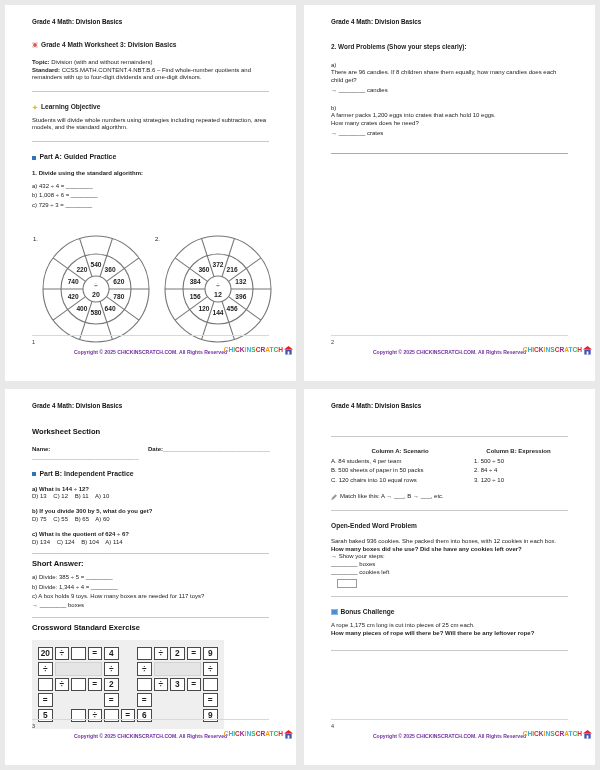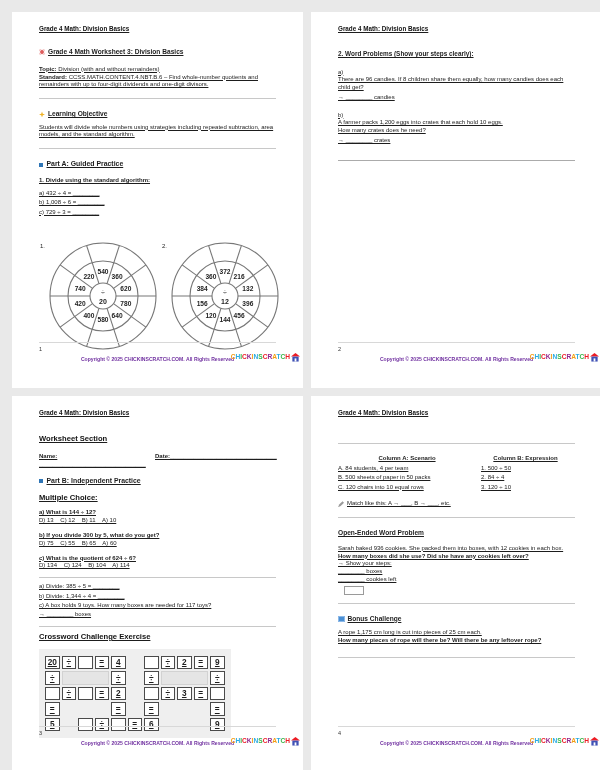--- a/index.html
+++ b/index.html
@@ -1,18 +1,18 @@
 <!DOCTYPE html>
 <html><head>
 <meta charset="utf-8">
 <style>
   html,body{margin:0;padding:0;}
   body{background:#e9e9e9;font-family:"Liberation Sans",sans-serif;color:#1d1d1d;}
-  .board{width:600px;height:770px;box-sizing:border-box;padding:12px;display:grid;
-         grid-template-columns:291px 291px;grid-template-rows:376px 376px;gap:8px;text-decoration:underline;}
+  .board{width:600px;height:770px;box-sizing:border-box;padding:5px;display:grid;
+         grid-template-columns:291px 291px;grid-template-rows:376px 376px;gap:8px;}
   .sheet{background:#ffffff;position:relative;overflow:hidden;box-sizing:border-box;
          padding:13px 27px 0 27px;font-size:6px;line-height:1.3;}
   .doc-header{font-size:6.3px;font-weight:bold;color:#111;}
   .bold{font-weight:bold;}
   .rule{border:none;border-top:1px solid #c8c8c8;margin:9px 0 0 0;}
   .rule-dark{border-top:1px solid #ababab;}
   .sec-title{font-size:7.6px;font-weight:bold;margin-top:12px;color:#111;}
   .sub-title{font-size:6.6px;font-weight:bold;margin-top:11px;}
   .part-head{font-size:6.9px;font-weight:bold;margin-top:11px;display:flex;align-items:center;}
   .line{margin-top:1.5px;}
@@ -197,44 +197,44 @@
     <div class="doc-header">Grade 4 Math: Division Basics</div>
     <div class="sec-title" style="margin-top:17px;">Worksheet Section</div>
     <div class="namedate bold">
       <span class="nd-name">Name: ________________________________</span>
       <span>Date:________________________________</span>
     </div>
     <div class="part-head" style="margin-top:8px;">
       <span class="icon icon-bullet"></span>
       <span>Part B: Independent Practice</span>
     </div>
-    <div class="sec-title" style="margin-top:7px;">Multiple Choice:</div>
     <div>
         <div class="mc-block">
           <div class="mc-q">a) What is 144 ÷ 12?</div>
           <div class="mc-opts pre">D) 13    C) 12    B) 11    A) 10</div>
         </div>
         <div class="mc-block">
           <div class="mc-q">b) If you divide 300 by 5, what do you get?</div>
           <div class="mc-opts pre">D) 75    C) 55    B) 65    A) 60</div>
         </div>
         <div class="mc-block">
           <div class="mc-q">c) What is the quotient of 624 ÷ 6?</div>
           <div class="mc-opts pre">D) 134    C) 124    B) 104    A) 114</div>
         </div>
       </div>
     <hr class="rule" style="margin-top:7px;">
+    <div class="sec-title" style="margin-top:5px;">Short Answer:</div>
     <div style="margin-top:5px;">
         <div class="line">a) Divide: 385 ÷ 5 = ________</div>
         <div class="line">b) Divide: 1,344 ÷ 4 = ________</div>
         <div class="line">c) A box holds 9 toys. How many boxes are needed for 117 toys?</div>
         <div class="line">→ ________ boxes</div>
       </div>
     <hr class="rule" style="margin-top:7px;">
-    <div class="sec-title" style="margin-top:5px;">Crossword Challenge Exercise</div>
+    <div class="sec-title" style="margin-top:5px;">Crossword Standard Exercise</div>
     <div class="cw">
         <div class="c">20</div>
         <div class="c">÷</div>
         <div class="c"></div>
         <div class="c">=</div>
         <div class="c">4</div>
         <div class="g" style="grid-column: span 1;"></div>
         <div class="c"></div>
         <div class="c">÷</div>
         <div class="c">2</div>

